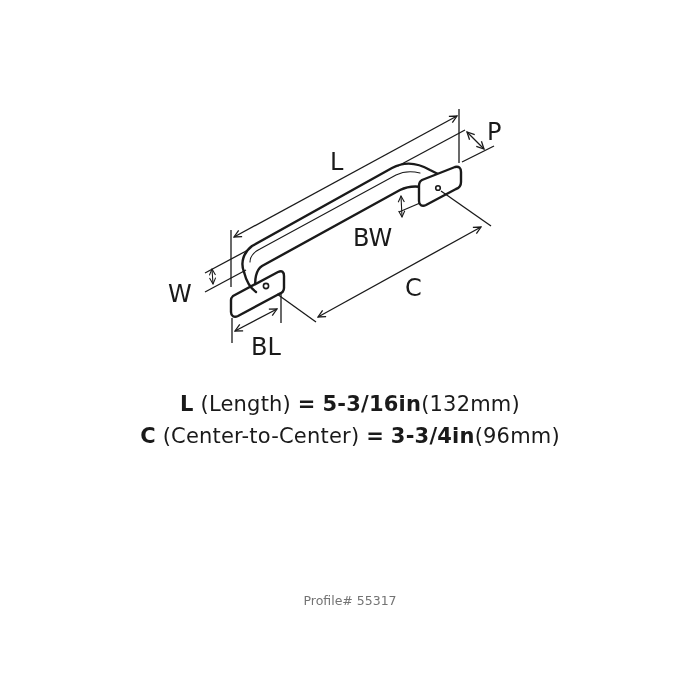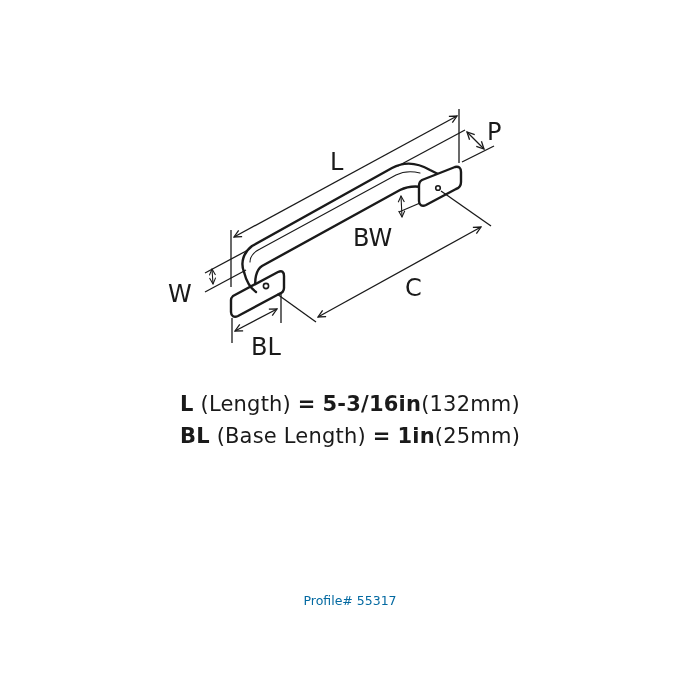--- a/index.html
+++ b/index.html
@@ -3,21 +3,21 @@
   <meta charset="utf-8">
   <style>
     html, body { margin: 0; padding: 0; background: #ffffff; }
     body { width: 700px; height: 700px; position: relative; overflow: hidden; font-family: "DejaVu Sans", sans-serif; color: #1a1a1a; }
     #diagram { position: absolute; left: 0; top: 0; width: 700px; height: 380px; }
     .lbl { font-family: "DejaVu Sans", sans-serif; font-size: 24px; fill: #1a1a1a; }
     .specs { position: absolute; left: 0; top: 388px; width: 700px; text-align: center; }
     .spec-row { height: 32.4px; line-height: 32px; font-size: 21px; white-space: nowrap; letter-spacing: 0.2px; }
     .spec-row .code, .spec-row .eq, .spec-row .inch { font-weight: bold; }
     .spec-row .name { font-weight: normal; }
-    .footer { position: absolute; left: 0; top: 593px; width: 700px; text-align: center; font-size: 12.5px; color: #0369a1; }
+    .footer { position: absolute; left: 0; top: 593px; width: 700px; text-align: center; font-size: 12.5px; color: #737373; }
   </style>
 </head>
 <body>
 
 <svg id="diagram" viewBox="0 0 700 380" xmlns="http://www.w3.org/2000/svg">
   <defs>
     <marker id="arr" viewBox="0 0 10 10" refX="9" refY="5" markerWidth="7" markerHeight="7" orient="auto-start-reverse">
       <path d="M1,1 L9,5 L1,9" fill="none" stroke="#1a1a1a" stroke-width="1.4"></path>
     </marker>
   </defs>
@@ -78,20 +78,20 @@
 </svg>
 
 <div class="specs">
   <div class="spec-row">
     <span class="code">L</span>
     <span class="name">(Length)</span>
     <span class="eq">=</span>
     <span class="inch">5-3/16in</span><span class="mm">(132mm)</span>
   </div>
   <div class="spec-row">
-    <span class="code">BL</span>
-    <span class="name">(Base Length)</span>
+    <span class="code">C</span>
+    <span class="name">(Center-to-Center)</span>
     <span class="eq">=</span>
-    <span class="inch">1in</span><span class="mm">(25mm)</span>
+    <span class="inch">3-3/4in</span><span class="mm">(96mm)</span>
   </div>
 </div>
 
 <div class="footer">Profile# 55317</div>
 
 </body></html>

